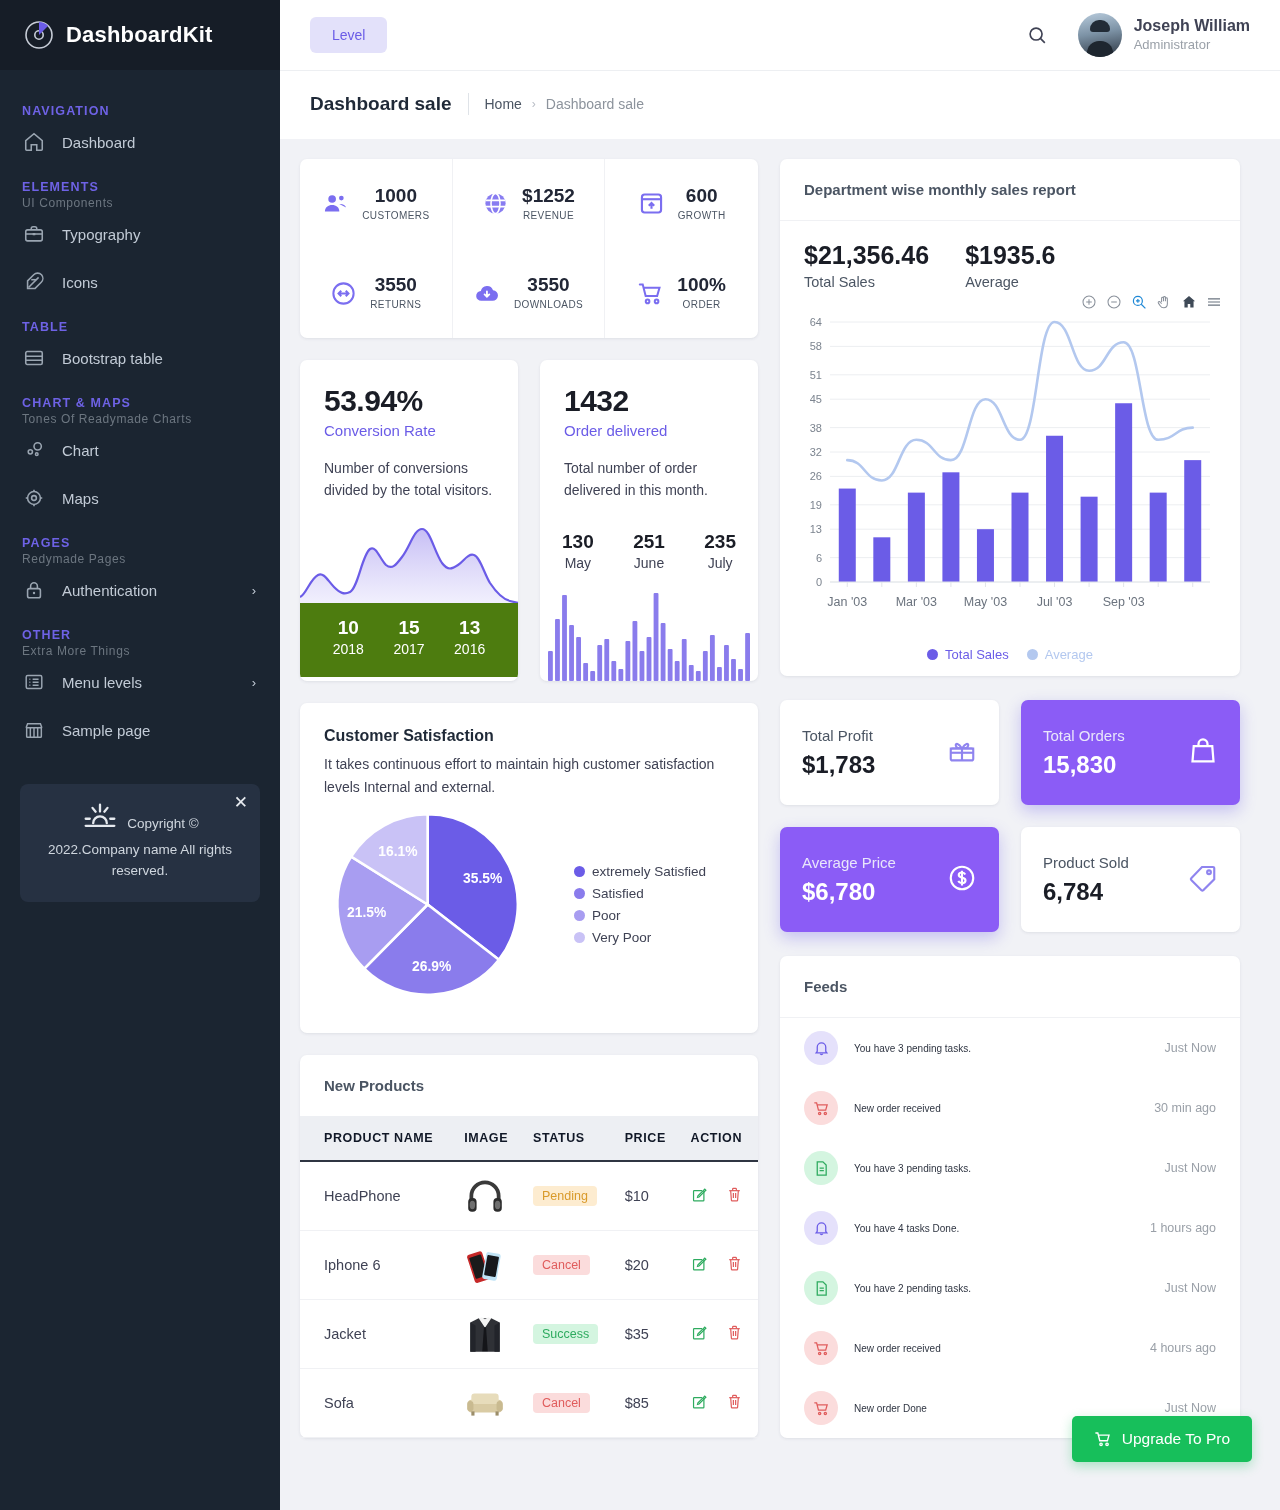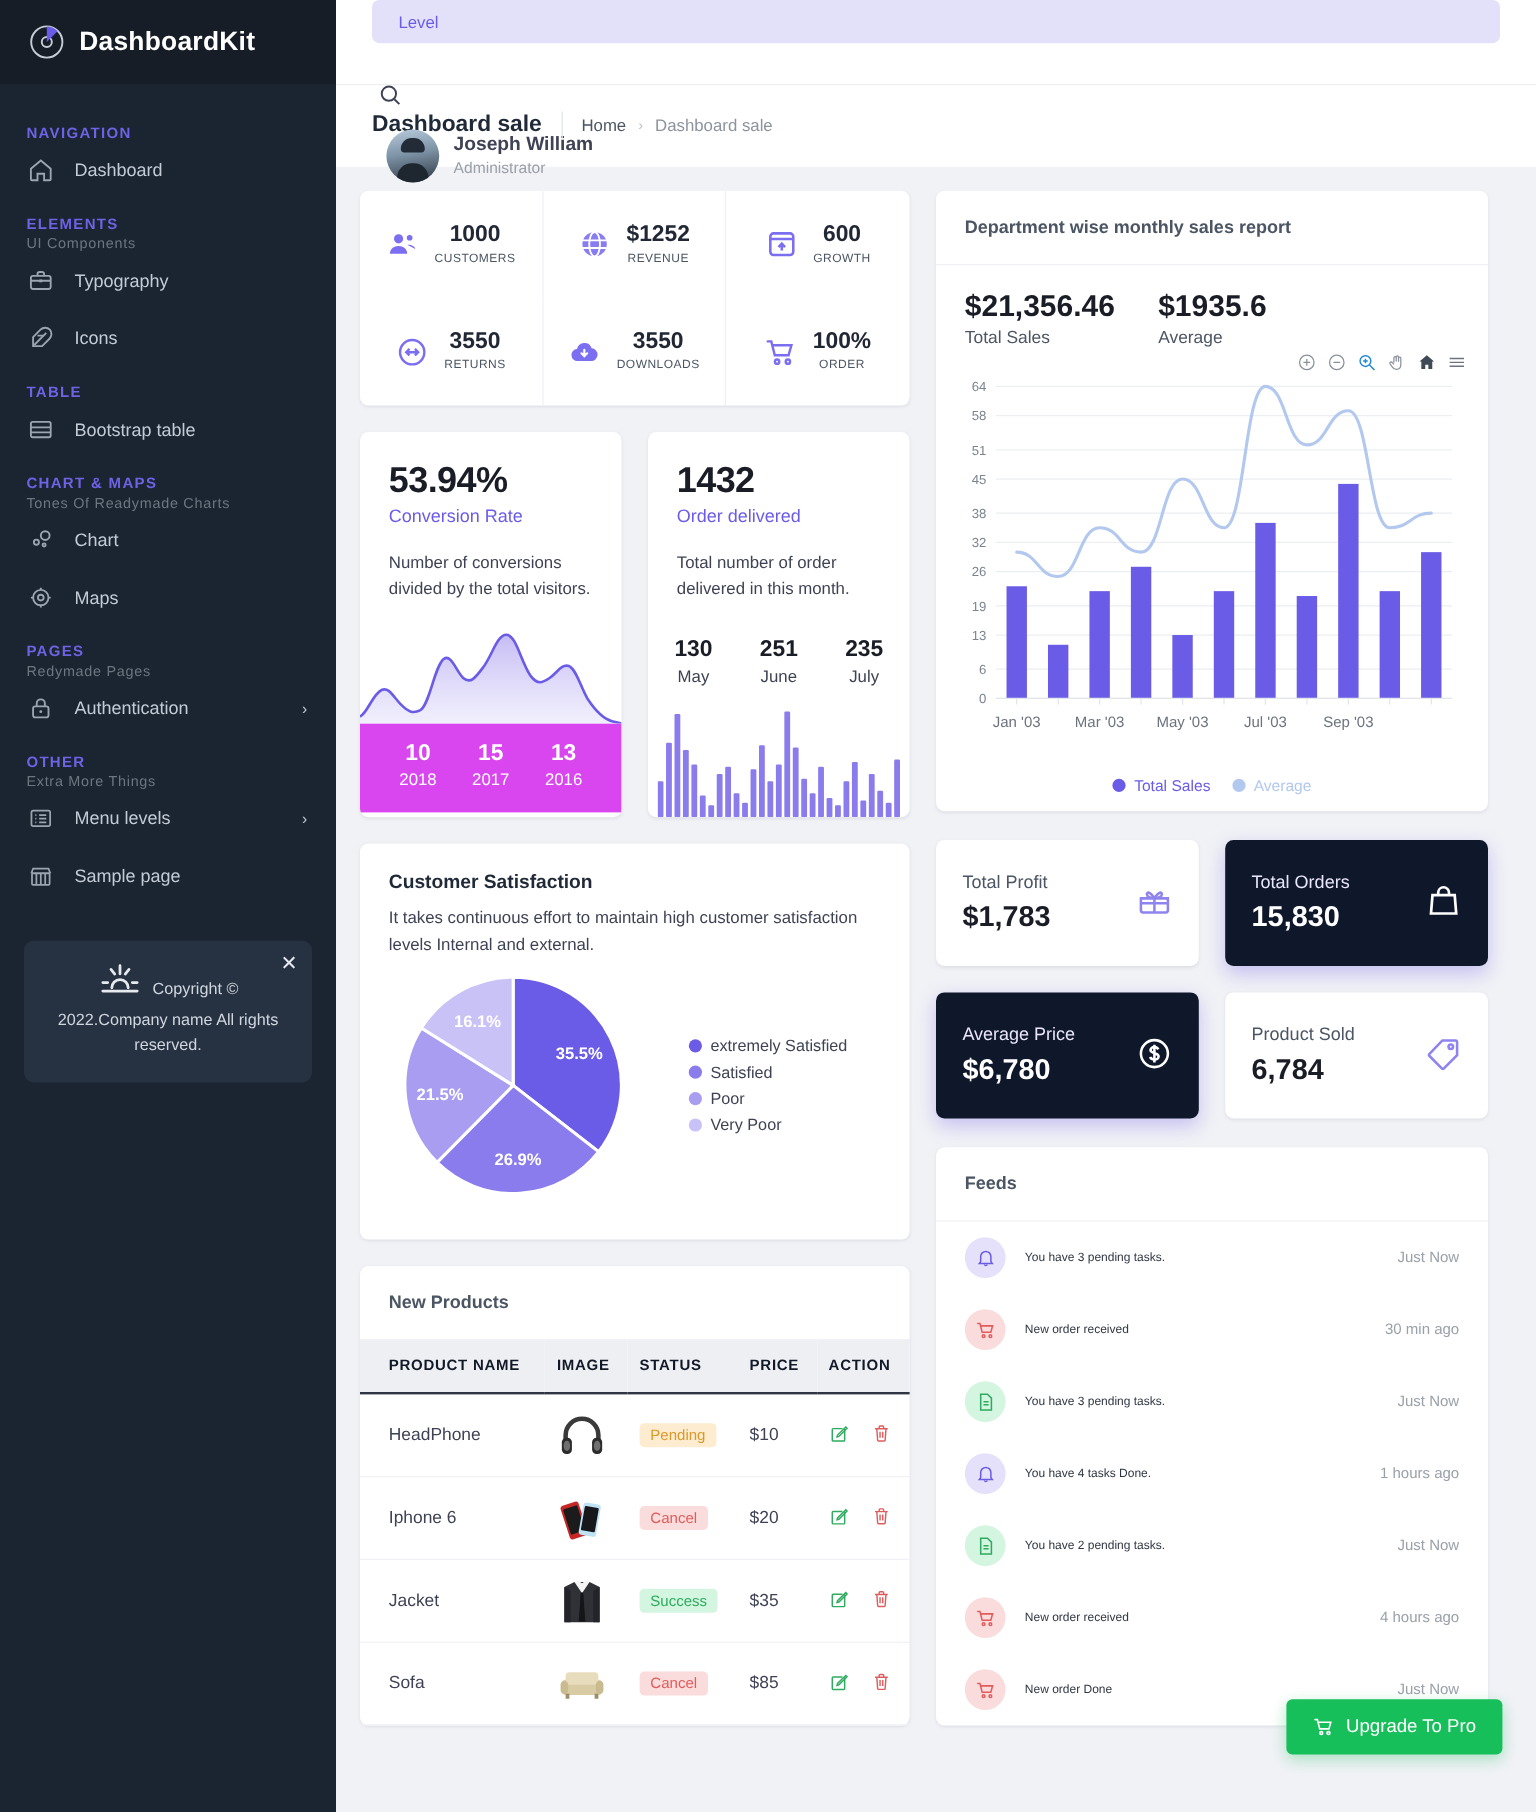--- a/index.html
+++ b/index.html
@@ -50,22 +50,22 @@
   }
   .side-card-close {
     position: absolute; right: 12px; top: 10px; color: #e6eaef;
     font-size: 17px; cursor: pointer; line-height: 1;
   }
   .side-card-ico { display: inline-block; vertical-align: -4px; margin-right: 4px; }
 
   
   .main { flex: 1 1 auto; width: 1000px; background: #f1f2f6; height: 1510px; overflow: hidden; }
   .topbar {
-    height: 70px; background: #fff; display: flex; 
-    padding: 0 30px; gap: 14px; flex-direction: column;
+    height: 70px; background: #fff; display: flex; align-items: center;
+    padding: 0 30px; gap: 14px;
   }
   .level-badge {
     background: #e3e1fa; color: #6b5ce7; border-radius: 6px;
     padding: 10px 22px; font-size: 14px;
   }
   .topbar-spacer { flex: 1 1 auto; }
   .search-btn { color: #3f4254; cursor: pointer; display: flex; align-items: center; padding: 4px; }
   .user-box { display: flex; align-items: center; gap: 12px; cursor: pointer; margin-left: 12px; }
   .avatar {
     width: 44px; height: 44px; border-radius: 50%;
@@ -119,21 +119,21 @@
   
   .two-up { display: flex; gap: 22px; }
   .convcard { width: 218px; flex: 0 0 218px; border-radius: 7px; overflow: hidden;
               background:#fff; box-shadow: 0 1px 3px rgba(60,72,88,.10); position: relative; }
   .ordcard { width: 218px; flex: 0 0 218px; border-radius: 7px; overflow: hidden;
               background:#fff; box-shadow: 0 1px 3px rgba(60,72,88,.10); position: relative; }
   .big-num { font-size: 30px; font-weight: bold; color: #1a1d26; letter-spacing: -.5px; }
   .big-sub { font-size: 15px; color: #6b5ce7; margin-top: 4px; }
   .desc { font-size: 14px; color: #3f4254; line-height: 1.6; margin-top: 18px; }
   .conv-body { padding: 24px 24px 0 24px; }
-  .conv-footer { background: #d946ef; padding: 14px 18px 20px 18px; display: flex; justify-content: space-around; }
+  .conv-footer { background: #4d7c0f; padding: 14px 18px 20px 18px; display: flex; justify-content: space-around; }
   .conv-foot-item { text-align: center; color: #fff; }
   .conv-foot-num { font-size: 19px; font-weight: bold; }
   .conv-foot-yr { font-size: 14px; margin-top: 2px; }
   .months { display: flex; justify-content: space-between; padding: 0 22px; margin-top: 30px; }
   .month { text-align: center; }
   .month-num { font-size: 19px; font-weight: bold; color: #1a1d26; }
   .month-lbl { font-size: 14px; color: #3f4254; margin-top: 2px; }
 
   
   .pie-wrap { display: flex; align-items: center; padding: 4px 18px 26px 18px; gap: 6px; }
@@ -142,21 +142,21 @@
   .legend-dot { width: 11px; height: 11px; border-radius: 50%; flex: 0 0 11px; }
 
   
   .kpi-grid { display: grid; grid-template-columns: 1fr 1fr; gap: 22px; }
   .kpi {
     border-radius: 7px; padding: 24px 22px; min-height: 105px;
     display: flex; align-items: center; justify-content: space-between;
     box-shadow: 0 1px 3px rgba(60,72,88,.10);
   }
   .kpi.light { background: #fff; }
-  .kpi.accent { background: #0f172a; box-shadow: 0 6px 16px rgba(107,92,231,.33); }
+  .kpi.accent { background: #8b5cf6; box-shadow: 0 6px 16px rgba(107,92,231,.33); }
   .kpi-label { font-size: 15px; color: #4b5563; }
   .kpi.accent .kpi-label { color: #e9e6fb; }
   .kpi-value { font-size: 24px; font-weight: bold; color: #1a1d26; margin-top: 7px; }
   .kpi.accent .kpi-value { color: #fff; }
   .kpi-ico { color: #8f84ef; }
   .kpi.accent .kpi-ico { color: #fff; }
   .kpi-ico svg { width: 30px; height: 30px; }
 
   
   .feed-row {

